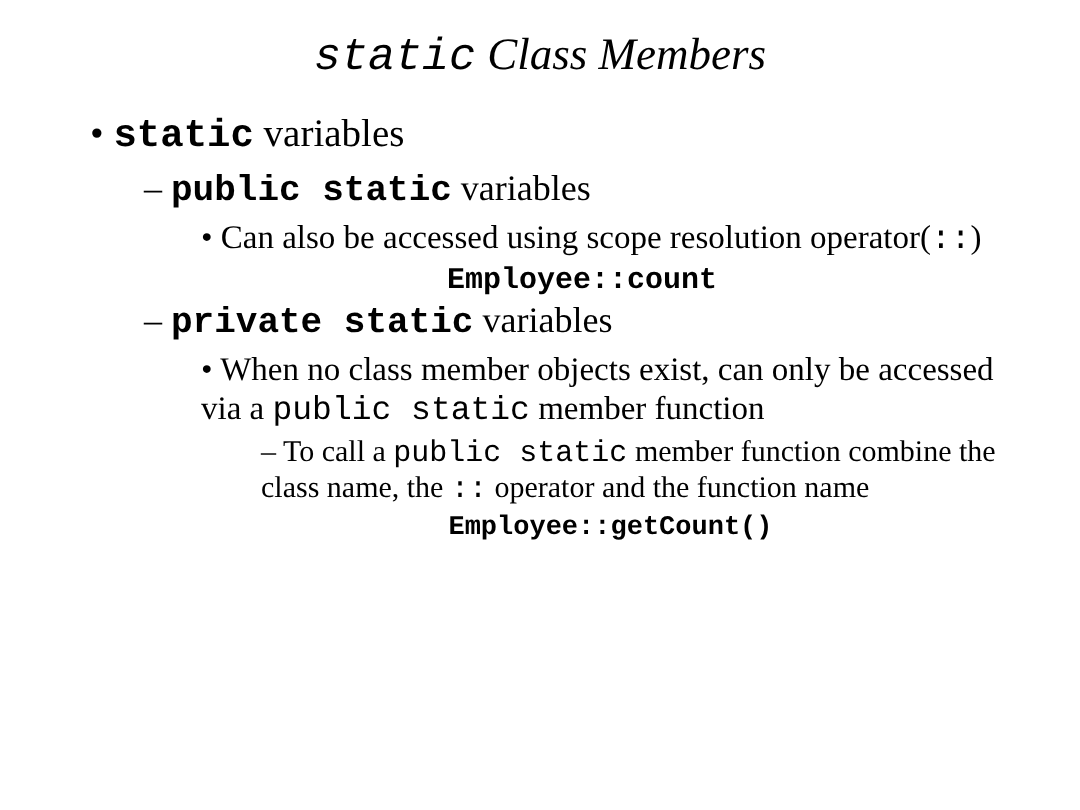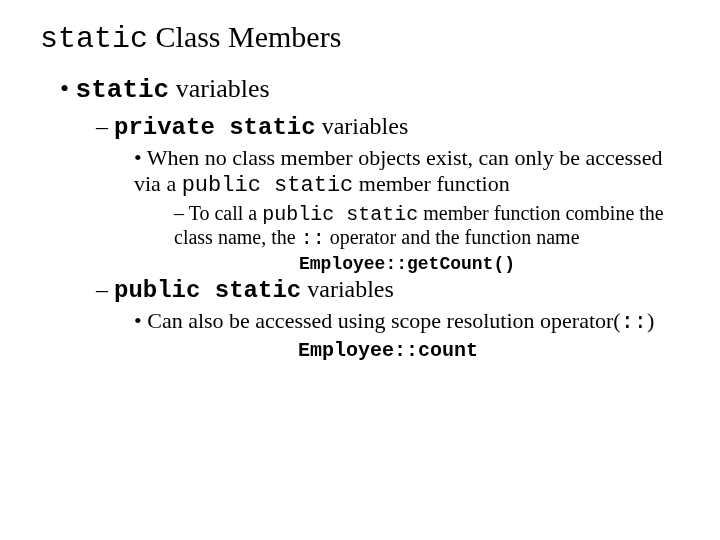--- a/index.html
+++ b/index.html
@@ -6,23 +6,25 @@
     body {
       width: 720px;
       height: 540px;
       background: #fff;
       font-family: Georgia, 'Times New Roman', serif;
       color: #000;
       padding: 20px 40px 20px 40px;
     }
     .mono { font-family: 'Courier New', Courier, monospace; }
     .title {
+      text-align: center;
       font-size: 30px;
       margin-bottom: 18px;
       font-weight: normal;
+      font-style: italic;
     }
     ul { list-style: none; }
     .lvl1 { padding-left: 20px; font-size: 26px; }
     .lvl1 > li::before { content: "• "; }
     .lvl2 { padding-left: 36px; font-size: 24px; margin-top: 8px; }
     .lvl2 > li { margin-top: 2px; }
     .lvl2 > li::before { content: "– "; }
     .lvl3 { padding-left: 38px; font-size: 22px; margin-top: 4px; }
     .lvl3 > li { margin-top: 2px; }
     .lvl3 > li::before { content: "• "; }
@@ -45,41 +47,41 @@
 <h1 class="title">
   <span class="mono">static</span><span> Class Members</span>
 </h1>
 
 <ul class="lvl1">
   <li>
     <span class="mono bold">static</span><span> variables</span>
 
     <ul class="lvl2">
       <li>
+        <span class="mono bold">public static</span><span> variables</span>
+
+        <ul class="lvl3">
+          <li>
+            <span>Can also be accessed using scope resolution operator(</span><span class="mono">::</span><span>)</span>
+          </li>
+        </ul>
+        <div class="code-center">Employee::count</div>
+      </li>
+
+      <li>
         <span class="mono bold">private static</span><span> variables</span>
 
         <ul class="lvl3">
           <li>
             <span>When no class member objects exist, can only be accessed via a </span><span class="mono">public static</span><span> member function</span>
 
             <ul class="lvl4">
               <li>
                 <span>To call a </span><span class="mono">public static</span><span> member function combine the class name, the </span><span class="mono">::</span><span> operator and the function name</span>
               </li>
             </ul>
             <div class="code-center small">Employee::getCount()</div>
           </li>
         </ul>
       </li>
-
-      <li>
-        <span class="mono bold">public static</span><span> variables</span>
-
-        <ul class="lvl3">
-          <li>
-            <span>Can also be accessed using scope resolution operator(</span><span class="mono">::</span><span>)</span>
-          </li>
-        </ul>
-        <div class="code-center">Employee::count</div>
-      </li>
     </ul>
   </li>
 </ul>
 
 </body></html>

